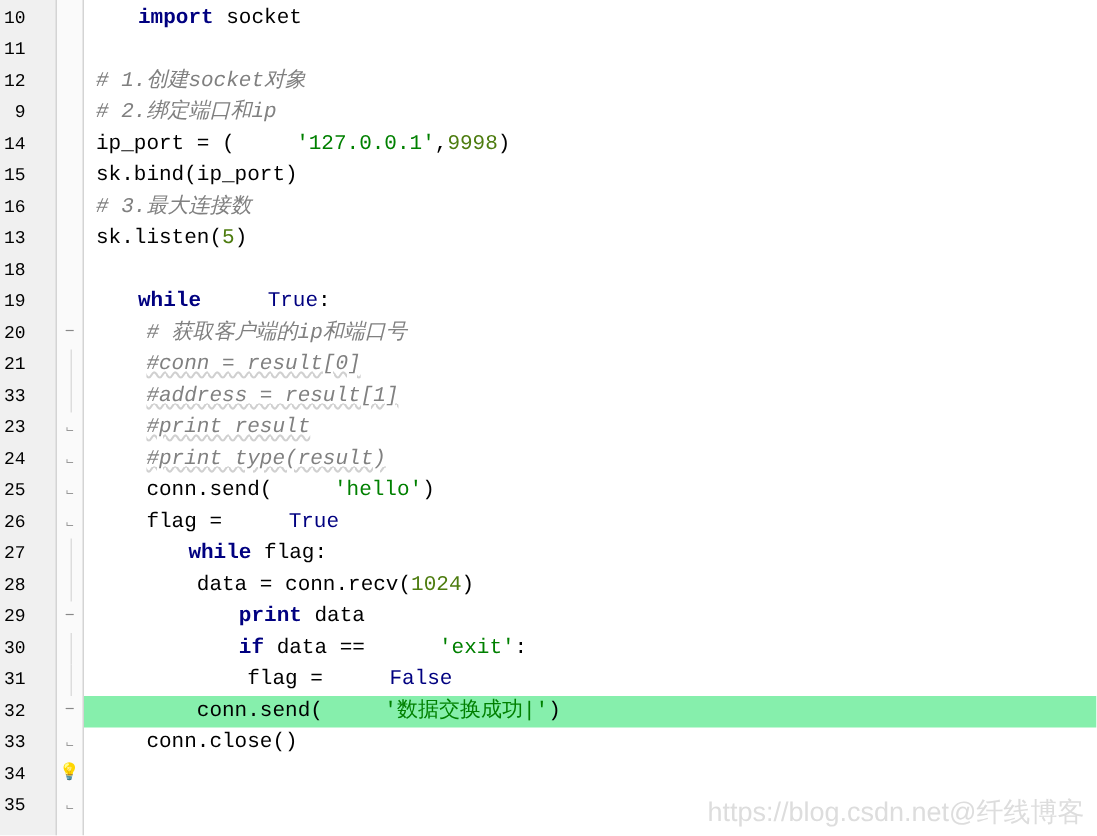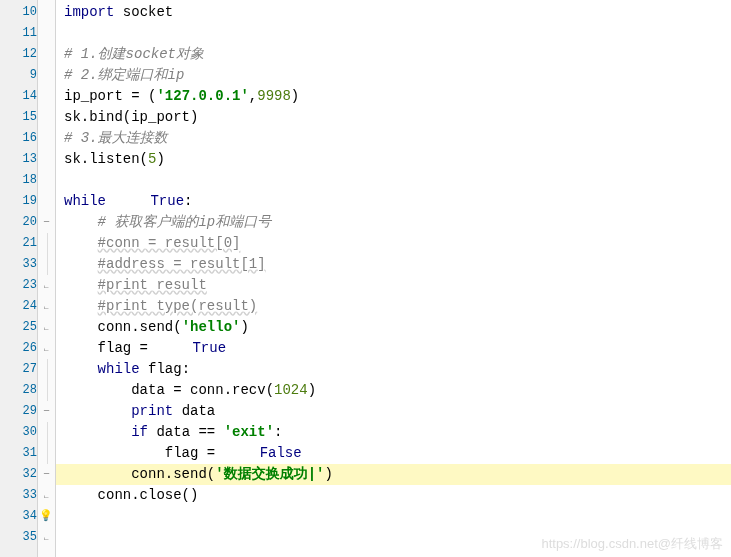--- a/index.html
+++ b/index.html
@@ -14,22 +14,22 @@
     }
     .editor {
       display: flex;
       height: 100%;
     }
     .gutter {
       width: 38px;
       background: #f0f0f0;
       border-right: 1px solid #d4d4d4;
       text-align: right;
-      padding-right: 0;
-      color: #0369a1;
+      padding-right: 20px;
+      color: #000000;
       user-select: none;
       padding-top: 2px;
     }
     .line-num {
       height: 21px;
       line-height: 21px;
       font-size: 12px;
     }
     .fold-col {
       width: 18px;
@@ -55,36 +55,36 @@
       padding-left: 8px;
       position: relative;
     }
     .code-line {
       height: 21px;
       line-height: 21px;
       white-space: pre;
       position: relative;
     }
     .highlighted {
-      background: #fef9c3;
+      background: #86efac;
       margin-left: -8px;
       padding-left: 8px;
     }
-    .kw { color: #000080; font-weight: normal; }
-    .str { color: #008000; font-weight: bold; }
+    .kw { color: #000080; font-weight: bold; margin-left: 28px; }
+    .str { color: #008000; font-weight: normal; margin-left: 41px; }
     .num { color: #4d7c0f; }
     .com { color: #808080; font-style: italic; }
-    .com-wavy { color: #808080; text-decoration: underline wavy #d0d0d0; }
+    .com-wavy { color: #808080; font-style: italic; text-decoration: underline wavy #d0d0d0; }
     .bool { color: #000080; margin-left: 36px; }
     .watermark {
       position: absolute;
       bottom: 4px;
       right: 8px;
       color: #ddd;
-      font-size: 13px;
+      font-size: 18px;
       font-family: sans-serif;
       pointer-events: none;
     }
   </style>
 </head>
 <body>
 
 <div class="editor">
   <div class="gutter" id="gutter">
       <div class="line-num">10</div>

